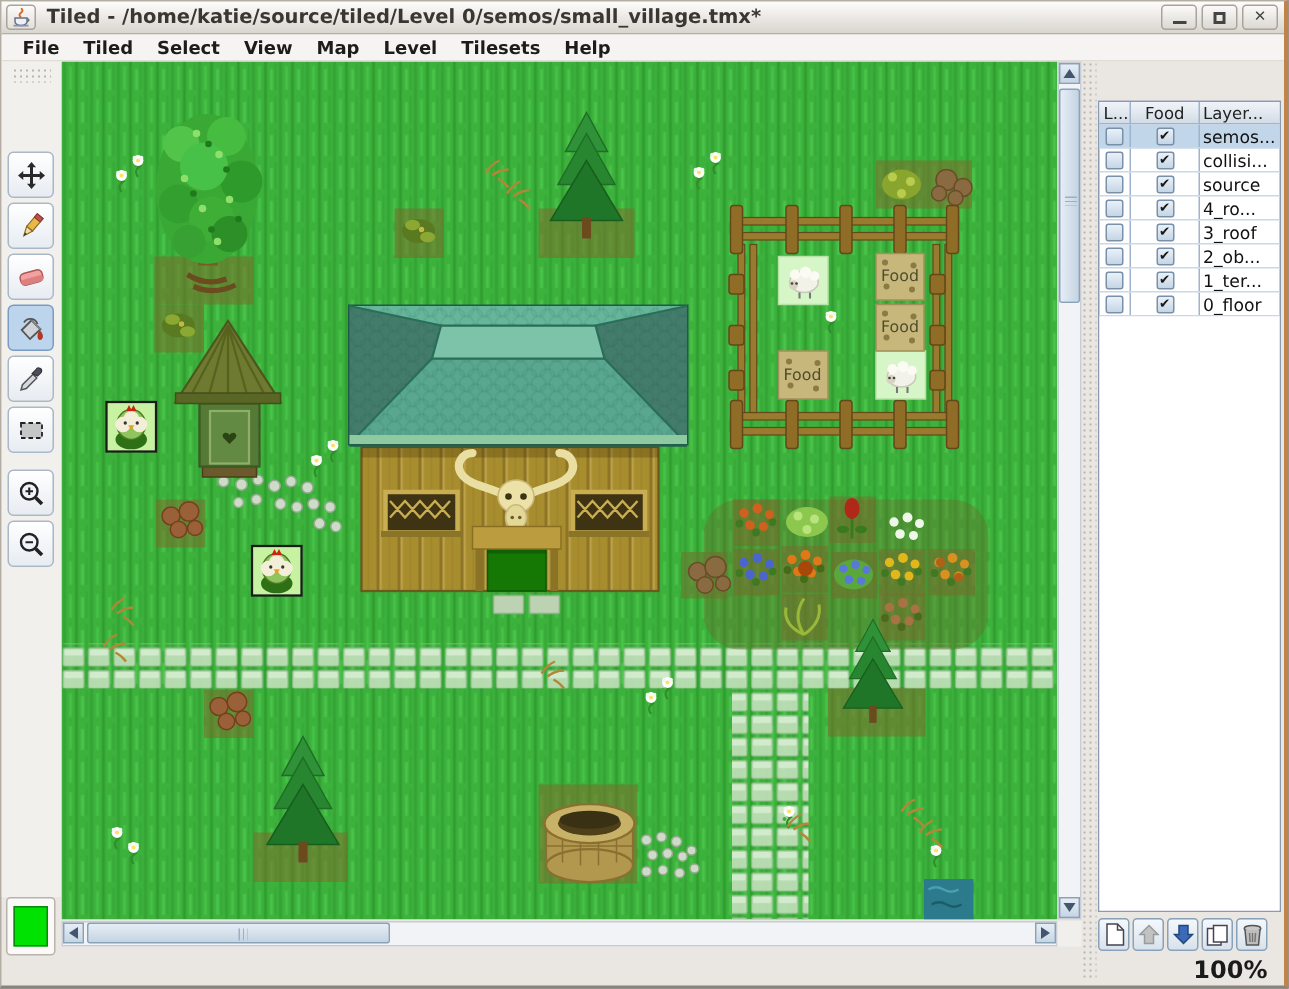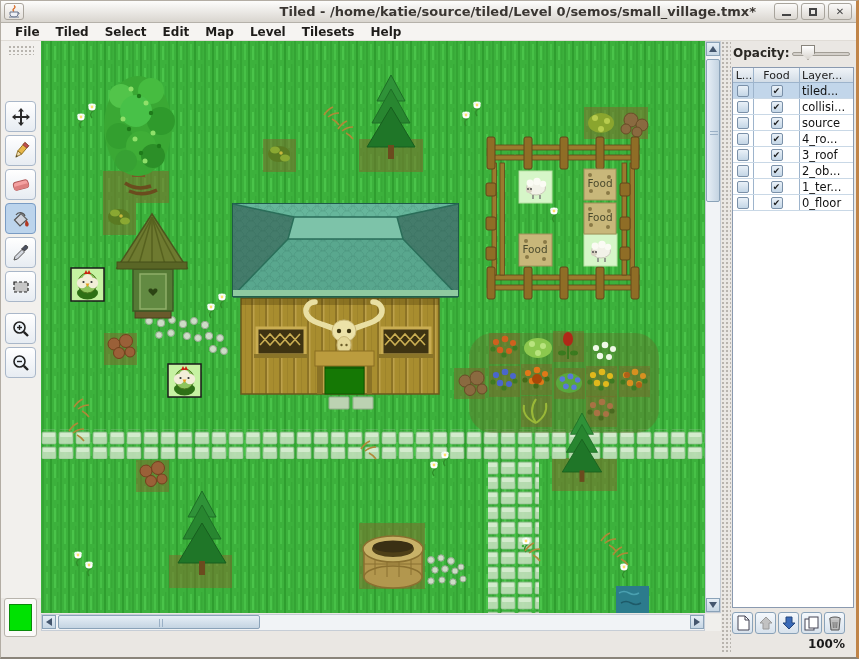--- a/index.html
+++ b/index.html
@@ -9,21 +9,21 @@
     background:#eae7e3;font-family:"DejaVu Sans",sans-serif;
     border-left:1px solid #b3ada4;border-top:1px solid #b3ada4;
     border-right:3px solid #c08448;border-bottom:2px solid #8a847a;
   }
   
   .titlebar{position:absolute;left:0;top:0;width:100%;height:22px;
     background:linear-gradient(#fdfdfc,#d9d5cf);border-bottom:1px solid #b5b1aa;}
   .app-icon{position:absolute;left:3px;top:2px;width:20px;height:17px;
     background:linear-gradient(#fcfbfa,#e3dfda);border:1px solid #a9a49c;border-radius:3px;
     display:flex;align-items:center;justify-content:center;}
-  .win-title{position:absolute;left:30px;right:100px;top:3px;text-align:right;
+  .win-title{position:absolute;left:30px;right:100px;top:3px;text-align:left;
     font-size:13px;font-weight:bold;color:#3a3632;white-space:nowrap;overflow:hidden;}
   .win-buttons{position:absolute;right:4px;top:2px;display:flex;gap:3px;}
   .win-btn{width:24px;height:17px;background:linear-gradient(#fbfaf9,#dcd8d2);
     border:1px solid #a8a49c;border-radius:3px;display:flex;align-items:center;justify-content:center;
     font-size:10px;font-weight:bold;color:#444;}
   .glyph-min{width:9px;height:0;border-bottom:2px solid #444;margin-top:7px;}
   .glyph-max{width:8px;height:8px;border:2px solid #444;}
   
   .menubar{position:absolute;left:0;top:22px;width:100%;height:18px;background:#f6f4f2;
     display:flex;align-items:center;padding-left:6px;border-bottom:1px solid #e0dcd6;}
@@ -85,21 +85,21 @@
   .lt-c3{flex:1;font-size:11.5px;color:#111;padding-left:2px;white-space:nowrap;overflow:hidden;
     display:flex;align-items:center;}
   .lt-header .lt-c1{padding-left:2px;}
   .cb{width:12px;height:12px;background:linear-gradient(#eaf1f8,#c4d6e6);border:1px solid #7a90a8;
     border-radius:2px;font-size:9px;line-height:10px;text-align:center;color:#1a1a1a;font-style:normal;
     display:flex;align-items:center;justify-content:center;}
   .lt-filler{flex:1;background:#fff;}
   .panel-buttons{position:absolute;left:1px;top:571px;display:flex;gap:2px;}
   .p-btn{width:21px;height:22px;border:1px solid #8aa2b8;border-radius:3px;
     background:linear-gradient(#f4f8fc,#d8e2ec);display:flex;align-items:center;justify-content:center;}
-  .zoom-label{position:absolute;right:12px;top:596px;font-size:12px;font-weight:bold;color:#1a1a1a;}
+  .zoom-label{position:absolute;right:12px;top:596px;font-size:16px;font-weight:bold;color:#1a1a1a;}
 </style>
 </head>
 <body>
 
 <div class="window">
 
   <div class="titlebar">
     <div class="app-icon">
       <svg width="14" height="13" viewBox="0 0 14 13">
         <path d="M7,0.5 q2,1.5 0,3 q-2,1.5 0,3" stroke="#d86820" stroke-width="1.3" fill="none"></path>
@@ -117,21 +117,21 @@
           <span class="glyph-max"></span>
         </div>
       <div class="win-btn">✕</div>
     </div>
   </div>
 
   <div class="menubar">
     <span class="menu-item">File</span>
     <span class="menu-item">Tiled</span>
     <span class="menu-item">Select</span>
-    <span class="menu-item">Edit</span>
+    <span class="menu-item">View</span>
     <span class="menu-item">Map</span>
     <span class="menu-item">Level</span>
     <span class="menu-item">Tilesets</span>
     <span class="menu-item">Help</span>
   </div>
 
   <div class="toolbar">
     <div class="grip"></div>
     <div class="tool-btn" style="top:60px">
       <svg width="20" height="20" viewBox="0 0 20 20">
@@ -657,42 +657,35 @@
   </div>
   <div class="sb-corner"></div>
 
   <div class="swatch-btn">
     <div class="swatch"></div>
   </div>
 
   <div class="separator"></div>
 
   <div class="right-panel">
-    <div class="opacity-row">
-      <span class="opacity-label">Opacity:</span>
-      <div class="slider">
-        <div class="slider-track"></div>
-        <div class="slider-thumb"></div>
-      </div>
-    </div>
 
     <div class="layers-box">
       <div class="lt-header">
         <div class="lt-c1">L...</div>
         <div class="lt-c2">Food</div>
         <div class="lt-c3">Layer...</div>
       </div>
       <div class="lt-row sel">
         <div class="lt-c1">
             <span class="cb"></span>
           </div>
         <div class="lt-c2">
             <span class="cb">✔</span>
           </div>
-        <div class="lt-c3">tiled...</div>
+        <div class="lt-c3">semos...</div>
       </div>
       <div class="lt-row">
         <div class="lt-c1">
             <span class="cb"></span>
           </div>
         <div class="lt-c2">
             <span class="cb">✔</span>
           </div>
         <div class="lt-c3">collisi...</div>
       </div>

